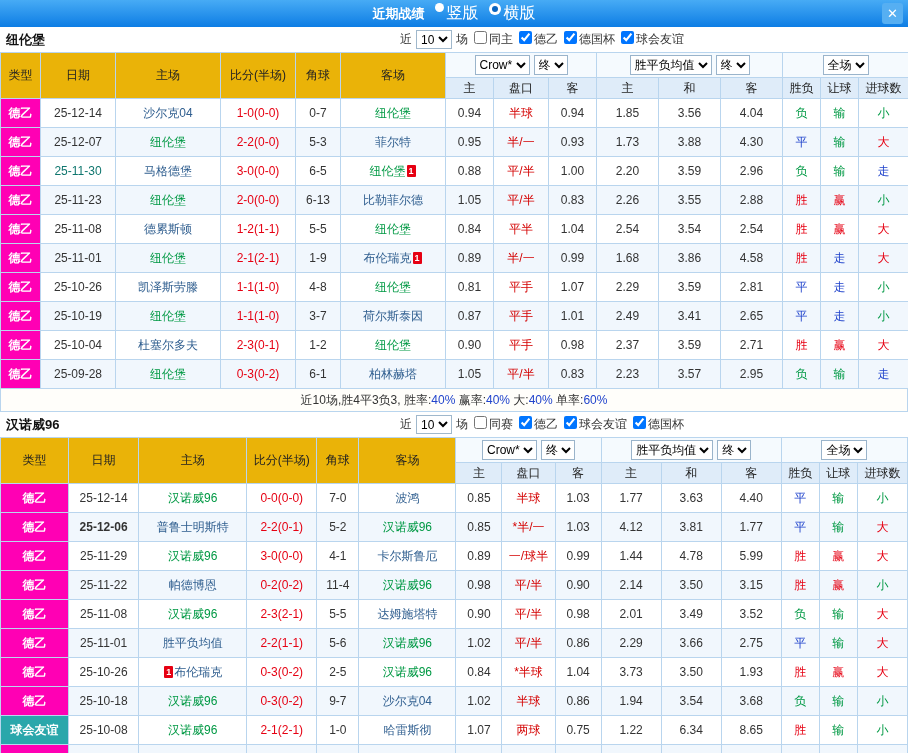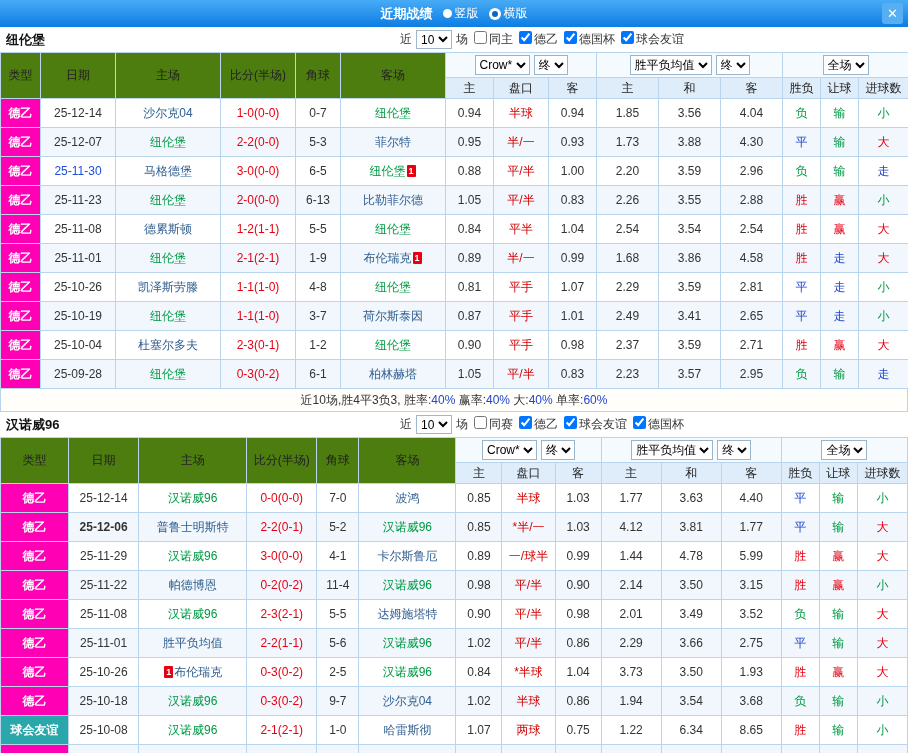--- a/index.html
+++ b/index.html
@@ -3,37 +3,37 @@
 <meta charset="utf-8">
 <style>
   html,body{margin:0;padding:0}
   body{width:908px;height:753px;overflow:hidden;background:#fff;position:relative;
        font-family:"Liberation Sans","DejaVu Sans",sans-serif;font-size:12px;color:#333}
   
   .titlebar{height:27px;background:linear-gradient(180deg,#47abf5 0%,#0d7de4 100%);
             position:relative;display:flex;align-items:center;justify-content:center;color:#fff}
   .tb-group{display:flex;align-items:center;gap:10px}
   .tb-title{font-weight:bold;font-size:13px}
-  .radio-opt{display:flex;align-items:center;gap:3px;cursor:pointer;font-size:12px}
+  .radio-opt{display:flex;align-items:flex-start;gap:3px;cursor:pointer;font-size:16px}
   .radio{width:9px;height:9px;border-radius:50%;background:#fff;display:inline-block}
   .radio.checked{width:12px;height:12px;position:relative;background:#fff}
   .radio.checked::after{content:"";position:absolute;left:3px;top:3px;width:6px;height:6px;border-radius:50%;background:#0a65c0}
   .close-btn{position:absolute;right:5px;top:3px;width:21px;height:21px;background:#56aff2;border-radius:3px;
              display:flex;align-items:center;justify-content:center;color:#fff;font-weight:bold;font-size:13px;cursor:pointer}
   
   .sec-header{height:25px;display:flex;align-items:center;background:#fff}
   .team-name{font-size:13px;font-weight:bold;margin-left:6px;width:170px;color:#111}
   .filters{flex:1;display:flex;align-items:center;justify-content:center;gap:4px}
   .filters select{height:19px;font-size:12px;border:1px solid #a0b8cc;background:#fff}
   .cb{display:flex;align-items:flex-start;cursor:pointer}
   .cb input{width:13px;height:13px;margin:0 2px}
   
   table.grid{border-collapse:collapse;table-layout:fixed;width:908px}
   .grid th,.grid td{border:1px solid #b9d5ee;text-align:center;white-space:nowrap;overflow:hidden;padding:0}
-  .grid thead th{background:#4d7c0f;font-weight:normal;color:#222}
+  .grid thead th{background:#eab308;font-weight:normal;color:#222}
   .grid .selcell{background:#f5fafe;height:24px}
   .grid .selcell select{height:20px;font-size:12px;border:1px solid #9ab4cb;margin:0 2px;background:#fff}
   .grid .subrow th{height:20px;background:#dfecf9}
   .grid tbody td{height:28px}
   .grid tbody tr:nth-child(even) td{background:#f1f7fd}
   td.league{color:#fff;font-weight:bold}
   .tname{cursor:pointer}
   td.score{}
   .redcard{display:inline-block;background:#e60012;color:#fff;font-size:9px;line-height:12px;
            width:9px;height:12px;vertical-align:middle;margin:0 1px;border-radius:1px;text-align:center;font-weight:bold}
@@ -155,21 +155,21 @@
             <td class="odds">0.93</td>
             <td class="avg">1.73</td>
             <td class="avg">3.88</td>
             <td class="avg">4.30</td>
             <td class="res" style="color: rgb(33, 68, 204);">平</td>
             <td class="res" style="color: rgb(0, 153, 68);">输</td>
             <td class="res" style="color: rgb(230, 0, 18);">大</td>
           </tr>
           <tr>
             <td class="league" style="background: rgb(255, 0, 180);">德乙</td>
-            <td class="date" style="color: #1d4ed8;">25-11-30</td>
+            <td class="date" style="color: #0f766e;">25-11-30</td>
             <td class="team"><span class="tname opp" style="color: rgb(47, 94, 143);">马格德堡</span></td>
             <td class="score" style="color: rgb(230, 0, 18);">3-0(0-0)</td>
             <td class="corner">6-5</td>
             <td class="team"><span class="tname self" style="color: rgb(0, 153, 68);">纽伦堡</span><span class="redcard">1</span></td>
             <td class="odds">0.88</td>
             <td class="pan" style="color: rgb(212, 0, 0);">平/半</td>
             <td class="odds">1.00</td>
             <td class="avg">2.20</td>
             <td class="avg">3.59</td>
             <td class="avg">2.96</td>

